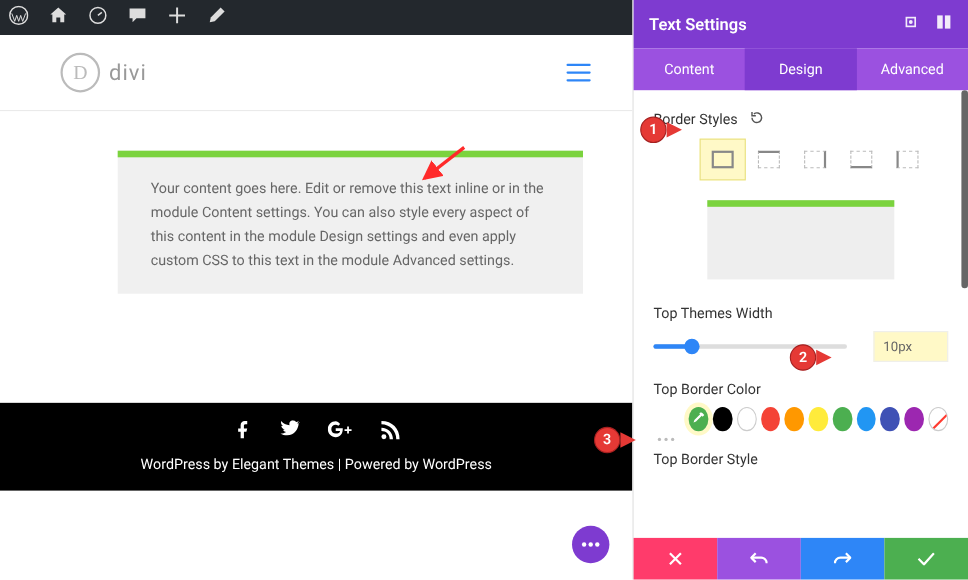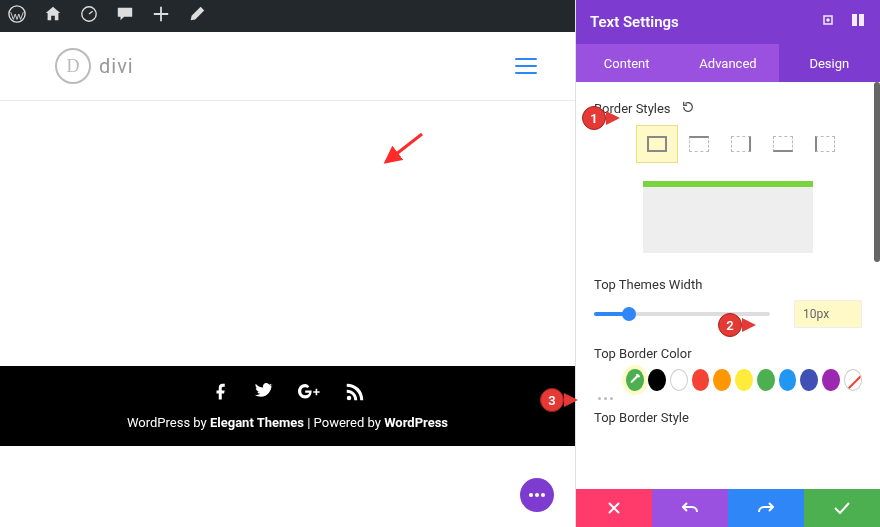--- a/index.html
+++ b/index.html
@@ -13,21 +13,21 @@
 .logo-row{display:flex;align-items:center;justify-content:space-between;padding:16px 38px 16px 55px;border-bottom:1px solid #eaeaea}
 .logo{display:flex;align-items:center;gap:8px;color:#888}
 .logo-circle{width:36px;height:36px;border:2px solid #bbb;border-radius:50%;display:flex;align-items:center;justify-content:center;font-size:18px;color:#bbb;font-family:Georgia,serif}
 .logo-text{font-size:20px;letter-spacing:1px;color:#999}
 .hamburger{width:22px;height:16px;display:flex;flex-direction:column;justify-content:space-between;cursor:pointer}
 .hamburger div{height:2px;background:#2e86f7;border-radius:1px}
 .content-box{margin:36px 45px 0 107px;background:#f0f0f0;border-top:6px solid #7bd33e;padding:18px 30px;color:#666;font-size:13px;line-height:1.7}
 .footer{background:#000;color:#fff;height:80px;display:flex;flex-direction:column;align-items:center;justify-content:center;gap:10px}
 .socials{display:flex;gap:24px;font-size:18px}
 .foot-text{font-size:13px}
-.foot-text b{font-weight:700}
+.foot-text b{font-weight:400}
 .arrow{position:absolute;left:380px;top:100px;transform:rotate(0deg)}
 .fab{position:absolute;left:520px;bottom:15px;width:34px;height:34px;border-radius:50%;background:#7e3bd0;display:flex;align-items:center;justify-content:center;color:#fff;letter-spacing:2px;font-size:10px;cursor:pointer}
 .fab span{display:flex;gap:2px}
 .fab i{width:4px;height:4px;background:#fff;border-radius:50%;display:block}
 .panel{position:absolute;right:0;top:0;width:305px;height:527px;background:#fff;display:flex;flex-direction:column;border-left:1px solid #e0e0e0}
 .panel-head{background:#7e3bd0;color:#fff;height:44px;display:flex;align-items:center;padding:16px 14px;font-weight:600;font-size:15px}
 .panel-head .sp{flex:1}
 .panel-head .hicon{width:16px;height:16px;margin-left:14px;opacity:.9}
 .tabs{display:flex;background:#9b51e0;color:#fff;height:38px}
 .tab{flex:1;display:flex;align-items:center;justify-content:center;font-size:13px;font-weight:400;cursor:pointer}
@@ -115,20 +115,21 @@
         </div>
     </div>
     <svg class="arrow" width="50" height="40">
         <defs>
           <marker id="ah" markerWidth="6" markerHeight="6" refX="5" refY="3" orient="auto">
             <path d="M0,0 L6,3 L0,6 Z" fill="#ff2a2a"></path>
           </marker>
         </defs>
         <line x1="42" y1="2" x2="6" y2="30" stroke="#ff2a2a" stroke-width="3" marker-end="url(#ah)"></line>
       </svg>
+    <div class="content-box">Your content goes here. Edit or remove this text inline or in the module Content settings. You can also style every aspect of this content in the module Design settings and even apply custom CSS to this text in the module Advanced settings.</div>
   </div>
   <div class="footer">
     <div class="socials">
       <span><svg width="18" height="18" viewBox="0 0 24 24" fill="#fff">
             <path d="M13 22v-8h3l1-4h-4V7c0-1 0-2 2-2h2V1h-3c-3 0-5 2-5 5v4H6v4h3v8h4z"></path>
           </svg></span>
       <span><svg width="20" height="18" viewBox="0 0 24 24" fill="#fff">
             <path d="M23 3c-1 .5-2 .8-3 1 1-1 2-2 2-3-1 .6-2 1-3 1.3C18 1 17 0 15 0c-3 0-5 3-4 6C7 6 3 4 1 1c-1 2 0 5 2 6-1 0-2-.3-2-.7 0 2 1 4 4 5-1 .3-2 .3-2 0 .5 2 2 3 4 3-2 1-4 2-7 2 2 1 5 2 8 2 9 0 14-8 14-15 1-.7 2-1.5 2-2z"></path>
           </svg></span>
       <span><svg width="24" height="18" viewBox="0 0 30 20" fill="#fff">
@@ -158,22 +159,22 @@
           <rect x="4" y="4" width="8" height="8"></rect>
           <circle cx="8" cy="8" r="1" fill="#fff"></circle>
         </svg></span>
     <span><svg class="hicon" viewBox="0 0 16 16" fill="#fff">
           <rect x="2" y="2" width="5" height="12"></rect>
           <rect x="9" y="2" width="5" height="12"></rect>
         </svg></span>
   </div>
   <div class="tabs">
     <div class="tab">Content</div>
+    <div class="tab active">Design</div>
     <div class="tab">Advanced</div>
-    <div class="tab active">Design</div>
   </div>
   <div class="panel-body">
     <div class="sect-title">
         <span>Border Styles</span>
       <span><svg class="reset-ic" viewBox="0 0 16 16" fill="none" stroke="#555" stroke-width="1.5">
             <path d="M3 8a5 5 0 1 0 2-4"></path>
             <path d="M3 2v4h4"></path>
           </svg></span>
     </div>
     <div class="style-row">

